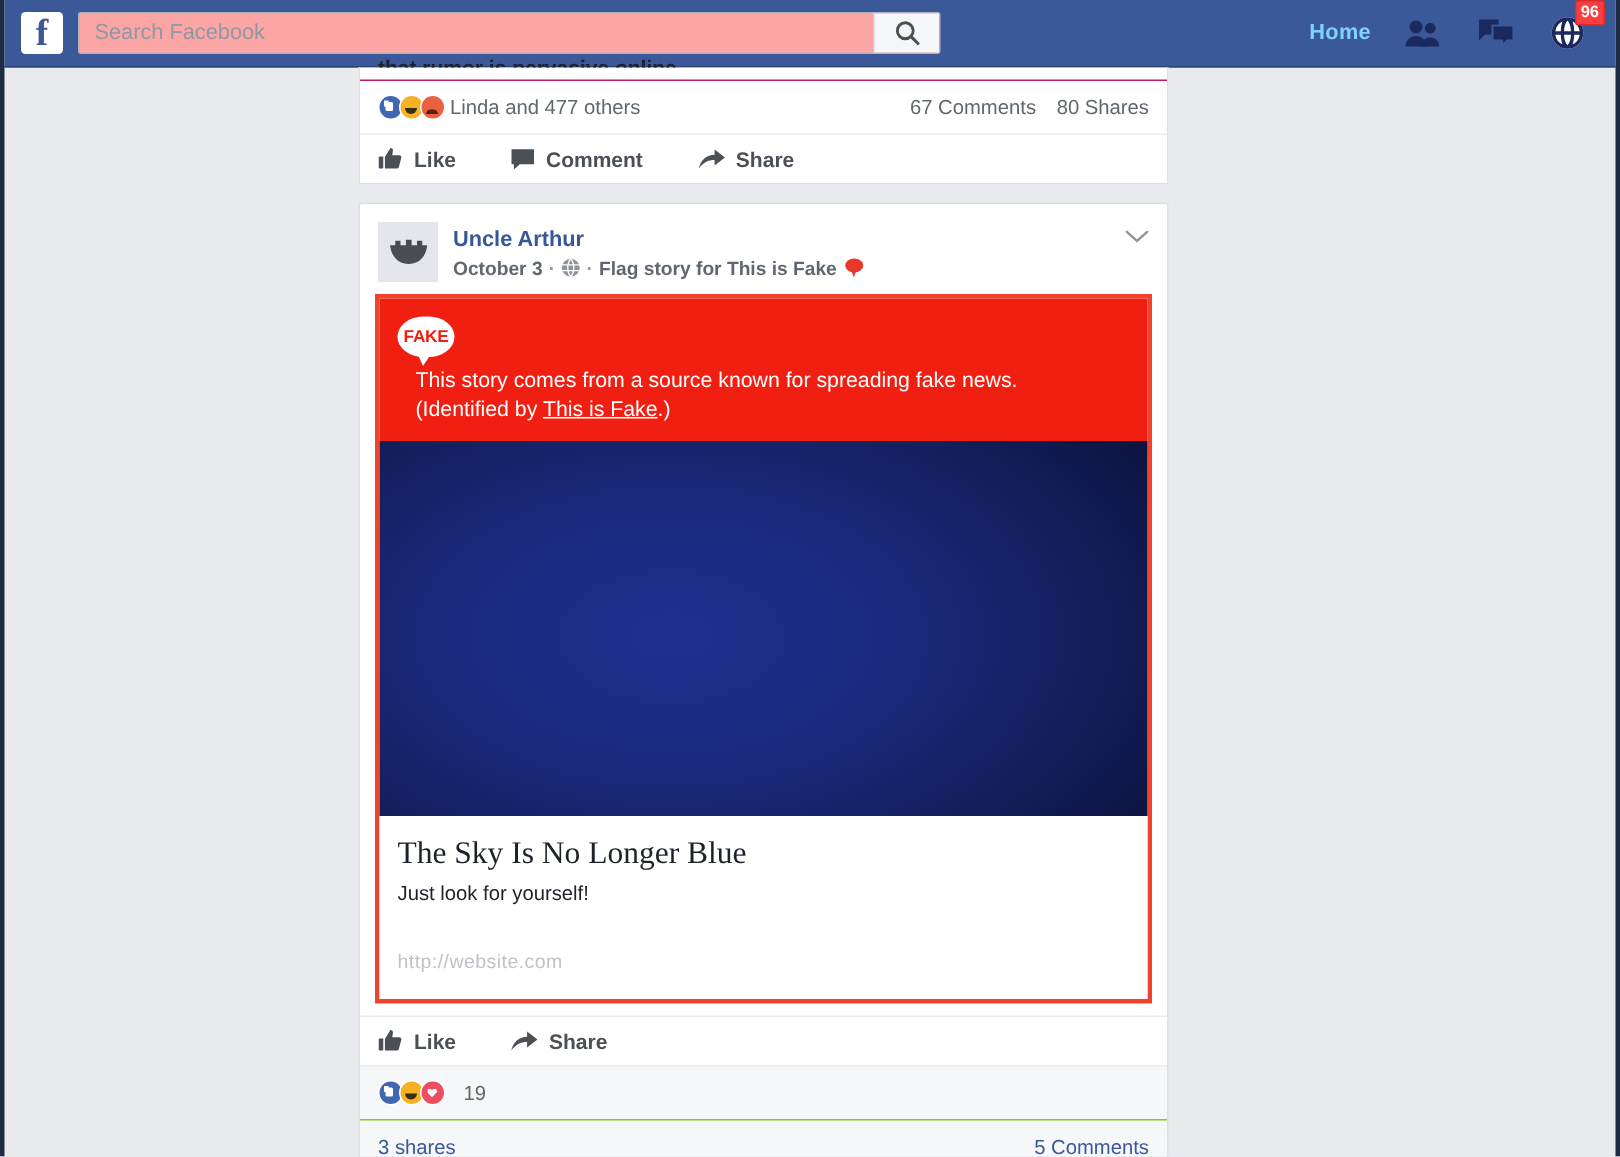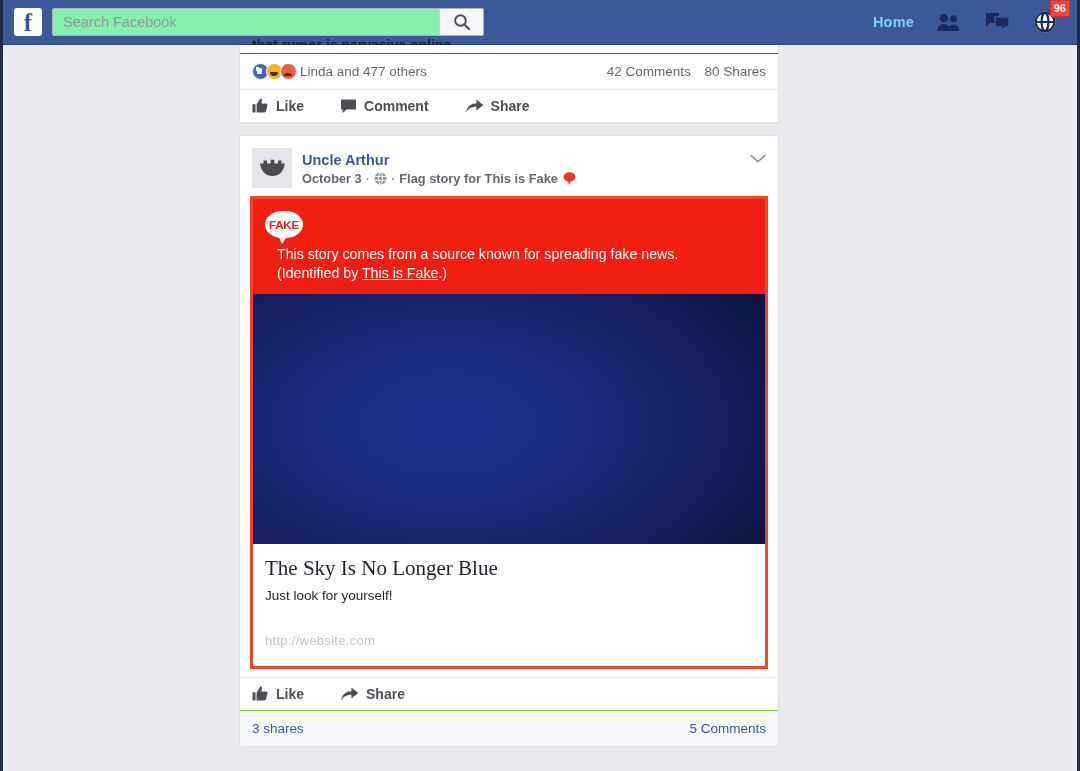--- a/index.html
+++ b/index.html
@@ -39,22 +39,22 @@
     left: 0; right: 0; top: 1px;
     text-align: center;
     font-family: "Liberation Serif", serif;
     font-weight: bold;
     font-size: 25px;
     color: #3b5998;
     line-height: 28px;
   }
   .search-wrap {
     margin-left: 10px;
-    width: 432px; height: 28px;
-    background: #86efac;
+    width: 575px; height: 28px;
+    background: #fca5a5;
     border: 1px solid #b0b3bb;
     border-radius: 2px;
     display: flex; align-items: center;
     position: relative;
     flex: 0 0 auto;
   }
   .search-input {
     border: 0; outline: 0;
     flex: 1 1 auto;
     height: 26px;
@@ -371,21 +371,21 @@
       <div class="cut-text">that rumor is pervasive online</div>
 
       <div class="reactions-row">
         <div class="reaction-stack">
           <span class="rx rx-like"></span>
           <span class="rx rx-haha"></span>
           <span class="rx rx-angry"></span>
         </div>
         <span class="rx-label">Linda and 477 others</span>
         <span class="rx-meta">
-          <span>42 Comments</span>
+          <span>67 Comments</span>
           <span>80 Shares</span>
         </span>
       </div>
 
       <div class="action-row">
         <div class="action-btn">
           <span class="ai">
             <svg width="17" height="16" viewBox="0 0 17 16">
               <path d="M4.6 6.6L8.3.6c.9-.1 1.7.6 1.7 1.6l-.5 3.3h4.6c1 0 1.7.9 1.4 1.8l-1.6 6c-.2.7-.8 1.1-1.5 1.1H4.6z" fill="#4b4f56"></path>
               <rect x="0.5" y="6.3" width="3" height="8.1" rx=".5" fill="#4b4f56"></rect>
@@ -479,20 +479,28 @@
         <div class="action-btn">
           <span class="ai">
             <svg width="19" height="16" viewBox="0 0 19 16">
               <path d="M0.8 14.5C2.4 8.2 6.2 5.3 11.4 5.2V1.6L18.3 7l-6.9 5.4V8.7c-4.3 0-7.6 1.6-10.6 5.8z" fill="#4b4f56"></path>
             </svg>
           </span>
           <span>Share</span>
         </div>
       </div>
 
+      <div class="reactions-count-row">
+        <div class="reaction-stack">
+          <span class="rx rx-like"></span>
+          <span class="rx rx-haha"></span>
+          <span class="rx rx-love"></span>
+        </div>
+        <span class="count-num">19</span>
+      </div>
 
       <div class="meta-row">
         <span>3 shares</span>
         <span class="right">5 Comments</span>
       </div>
     </div>
 
   </div>
 </div>
 

